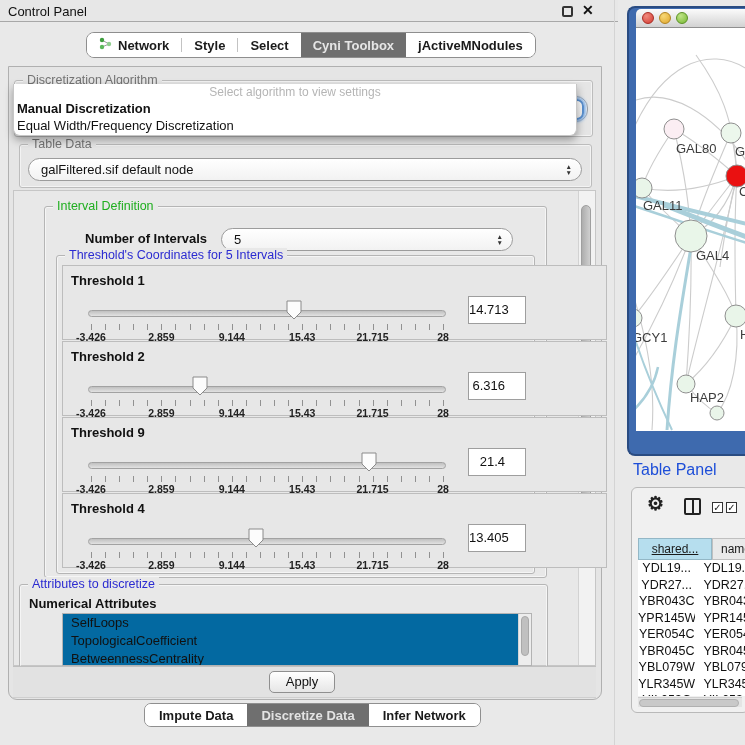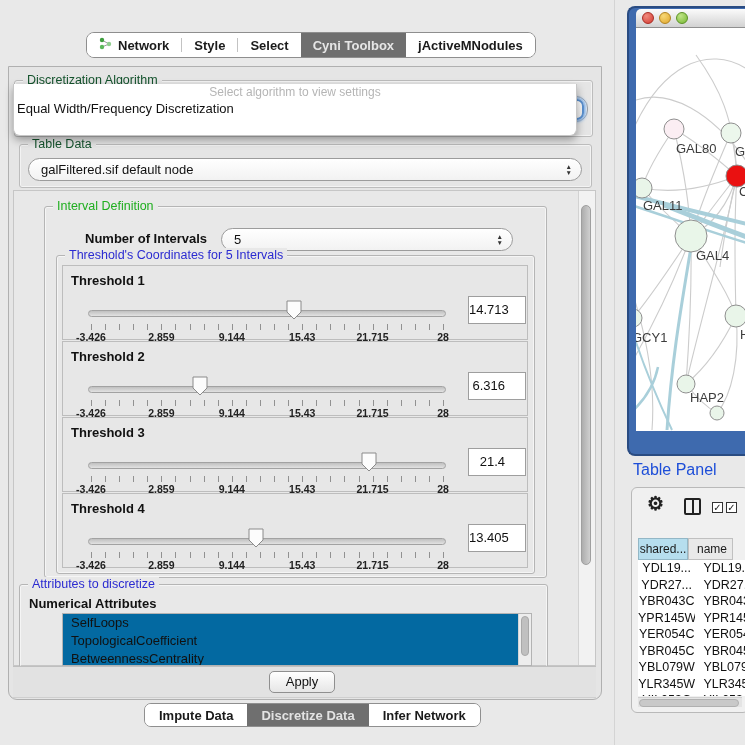--- a/index.html
+++ b/index.html
@@ -15,38 +15,38 @@
 
   .tabbar { left:86px; top:32px; height:26px; display:flex; align-items:stretch; background:#fff; border:1px solid #8e8e8e; border-radius:8px; overflow:hidden; }
   .tab { display:flex; align-items:center; padding:0 12px; font-size:13px; font-weight:600; color:#1a1a1a; background:#fff; }
   .tab-sep { width:1px; background:#c3c3c3; margin:5px 0; }
   .tab.selected { background:#6f6f6f; color:#e6e6e6; }
   .net-tab-icon { margin-right:6px; }
 
   .cp-content { left:8px; top:66px; width:594px; height:634px; background:#e5e5e5; border:1px solid #b0b0b0; border-radius:0 0 9px 9px; }
 
   .group { position:absolute; border:1px solid #bcbcbc; border-radius:3px; box-shadow:inset 0 0 0 1px rgba(255,255,255,0.55); }
-  .legend { position:absolute; top:-8px; left:8px; padding:0 4px; background:#e5e5e5; font-size:12.5px; color:#14532d; white-space:nowrap; }
+  .legend { position:absolute; top:-8px; left:8px; padding:0 4px; background:#e5e5e5; font-size:12.5px; color:#737373; white-space:nowrap; }
   .legend.green { color:#1fae1f; }
   .legend.blue { color:#2b2bd1; }
 
   .combo { position:absolute; display:flex; align-items:center; background:linear-gradient(#ffffff,#f2f2f2); border:1px solid #9c9c9c; border-radius:12px; font-size:13px; color:#111; padding-left:12px; }
   .spinner { margin-left:auto; margin-right:9px; display:flex; flex-direction:column; align-items:center; font-size:6.5px; line-height:5.5px; color:#333; }
   .focus-cap { position:absolute; right:3px; top:2px; width:21px; height:21px; border:2px solid #5a90cf; border-radius:7px; box-shadow:0 0 3px 2px #8ab4e4; background:linear-gradient(#fdfdfd,#ececec); display:flex; flex-direction:column; align-items:center; justify-content:center; font-size:6.5px; line-height:5.5px; color:#444; }
 
   .dropdown { left:13px; top:84px; width:564px; height:52px; background:#fff; border:1px solid #c6c6c6; border-top:none; border-radius:0 0 7px 7px; box-shadow:0 4px 9px rgba(0,0,0,0.35); z-index:50; }
   .dd-placeholder { height:16px; text-align:center; font-size:12px; color:#b5b5b5; line-height:16px; }
   .dd-item { height:17px; line-height:17px; font-size:13px; color:#111; padding-left:3px; white-space:nowrap; }
   .dd-item.bold { font-weight:700; }
 
   .scrollpane { left:13px; top:190px; width:583px; height:476px; background:#e8e8e8; border:1px solid #c6c6c6; }
   .vscroll-track { left:578px; top:191px; width:17px; height:474px; background:#f2f2f2; border-left:1px solid #d2d2d2; }
   .vscroll-thumb { left:581px; top:205px; width:10px; height:360px; background:linear-gradient(90deg,#adadad,#cfcfcf); border:1px solid #9f9f9f; border-radius:5px; }
 
-  .th-panel { position:absolute; left:62px; width:466px; height:75px; background:#e7e7e7; border:1px solid #bdbdbd; }
+  .th-panel { position:absolute; left:62px; width:545px; height:75px; background:#e7e7e7; border:1px solid #bdbdbd; }
   .th-label { position:absolute; left:8px; top:7px; font-size:13px; font-weight:700; color:#111; }
   .th-value { position:absolute; left:405px; top:30px; width:58px; height:28px; background:#fff; border:1px solid #9e9e9e; font-size:13px; color:#111; text-align:right; line-height:26px; padding-right:20px; }
   .th-track { position:absolute; left:25px; top:44px; width:358px; height:7px; border:1px solid #a2a2a2; border-radius:4px; background:linear-gradient(#c0c0c0,#e2e2e2); }
   .th-thumb { position:absolute; top:34px; width:16px; height:21px; }
   .th-ticks { position:absolute; left:28px; top:58px; width:352px; height:7px; }
   .tick { position:absolute; top:0; width:1px; height:6px; background:#919191; }
   .th-labels { position:absolute; left:28px; top:65px; width:352px; height:11px; }
   .ticklab { position:absolute; transform:translateX(-50%); font-size:10.5px; font-weight:700; color:#222; white-space:nowrap; }
 
   .attr-list { left:62px; top:613px; width:470px; height:53px; background:#0369a1; border:1px solid #b3b3b3; overflow:hidden; }
@@ -88,20 +88,25 @@
   .tp-cell.c1 { width:70px; text-align:center; }
   .tp-cell.c2 { width:60px; padding-left:8px; text-align:left; }
   .hscroll { position:absolute; left:6px; top:209px; width:104px; height:10px; background:#e4e4e4; border-top:1px solid #d0d0d0; }
   .hscroll-thumb { position:absolute; left:1px; top:1px; width:100px; height:8px; background:#c9c9c9; border:1px solid #b0b0b0; border-radius:4px; }
 </style>
 </head>
 <body>
 
 <div id="app">
 
+  <div class="abs cp-titlebar">
+    <span class="abs cp-title">Control Panel</span>
+    <span class="abs float-icon"></span>
+    <span class="abs close-icon">✕</span>
+  </div>
 
   <div class="abs tabbar">
     <div class="tab">
       <span class="net-tab-icon">
         <svg width="13" height="13" viewBox="0 0 13 13">
           <line x1="3" y1="3" x2="10" y2="7" stroke="#9a9a9a" stroke-width="1"></line>
           <line x1="3" y1="10" x2="10" y2="7" stroke="#9a9a9a" stroke-width="1"></line>
           <circle cx="3" cy="3" r="2.2" fill="#3f9e3f"></circle>
           <circle cx="3" cy="10" r="2.2" fill="#5cb85c"></circle>
           <circle cx="10" cy="7" r="2.2" fill="#8fce8f"></circle>
@@ -132,20 +137,21 @@
   </div>
   <div class="combo" style="left:20px; top:96px; width:568px; height:26px;">
     <span class="focus-cap">
       <span>▲</span>
       <span>▼</span>
     </span>
   </div>
 
   <div class="abs dropdown">
     <div class="dd-placeholder">Select algorithm to view settings</div>
+    <div class="dd-item bold">Manual Discretization</div>
     <div class="dd-item">Equal Width/Frequency Discretization</div>
   </div>
 
   <div class="group" style="left:19px; top:144px; width:573px; height:44px;">
     <span class="legend">Table Data</span>
   </div>
   <div class="combo" style="left:28px; top:158px; width:554px; height:23px;">
     <span>galFiltered.sif default node</span>
     <span class="spinner">
       <span>▲</span>
@@ -255,21 +261,21 @@
     <div class="th-labels">
         <span class="ticklab" style="left: 0%;">-3.426</span>
         <span class="ticklab" style="left: 20%;">2.859</span>
         <span class="ticklab" style="left: 40%;">9.144</span>
         <span class="ticklab" style="left: 60%;">15.43</span>
         <span class="ticklab" style="left: 80%;">21.715</span>
         <span class="ticklab" style="left: 100%;">28</span>
       </div>
   </div>
   <div class="th-panel" style="top:417px;">
-    <div class="th-label">Threshold 3</div>
+    <div class="th-label">Threshold 9</div>
     <div class="th-value">21.4</div>
     <div class="th-track"></div>
     <div class="th-thumb" style="left: 298.074px;"><svg width="16" height="21" viewBox="0 0 16 21">
           <path d="M1,1 H15 V12 L8,19 L1,12 Z" fill="#fcfcfc" stroke="#8a8a8a"></path>
         </svg></div>
     <div class="th-ticks">
         <span class="tick" style="left: 0%;"></span>
         <span class="tick" style="left: 4%;"></span>
         <span class="tick" style="left: 8%;"></span>
         <span class="tick" style="left: 12%;"></span>
@@ -439,21 +445,21 @@
       </svg>
   </div>
 
   <div class="abs tp-title">Table Panel</div>
   <div class="abs tp-container">
     <span class="gear-icon">⚙</span>
     <span class="columns-icon"></span>
     <span class="mini-check" style="left:80px;">✓</span>
     <span class="mini-check" style="left:94px;">✓</span>
     <div class="tp-header">
-      <div class="tp-hcell sel" style="width:50px;">shared...</div>
+      <div class="tp-hcell sel" style="width:74px;text-decoration:underline;">shared...</div>
       <div class="tp-hcell" style="width:45px; text-align:left; padding-left:8px;">name</div>
     </div>
     <div class="tp-rows" id="tpRows">
         <div class="tp-row">
           <div class="tp-cell c1">YDL19...</div>
           <div class="tp-cell c2">YDL19...</div>
         </div>
         <div class="tp-row">
           <div class="tp-cell c1">YDR27...</div>
           <div class="tp-cell c2">YDR27...</div>

